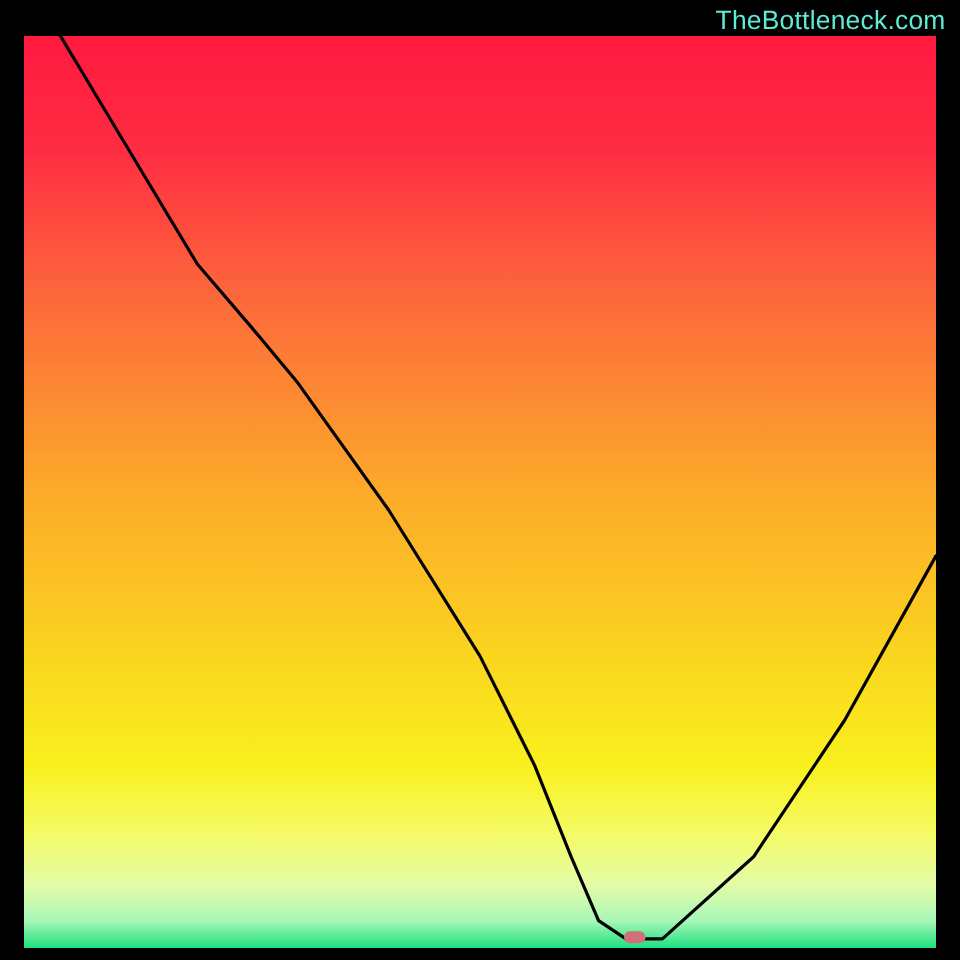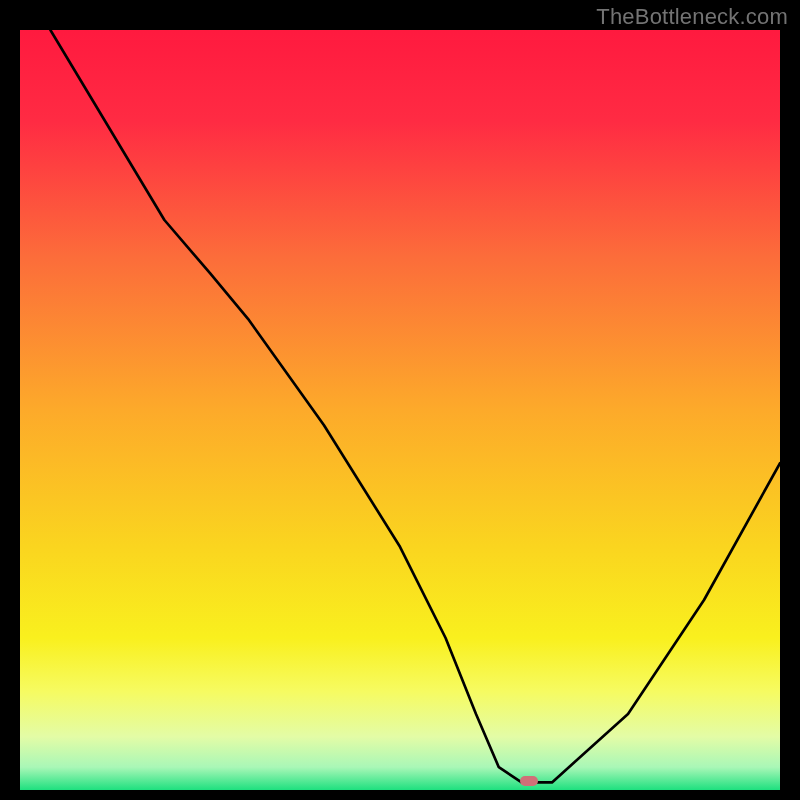--- a/index.html
+++ b/index.html
@@ -14,21 +14,21 @@
   .outer {
     width: 800px;
     height: 800px;
     background: #000;
     position: relative;
   }
   .watermark {
     position: absolute;
     top: 4px;
     right: 12px;
-    color: #737373;
+    color: #5eead4;
     font-size: 22px;
     font-weight: 500;
     letter-spacing: 0.2px;
     text-align: right;
   }
   .plot-area {
     position: absolute;
     left: 20px;
     top: 30px;
     width: 760px;

